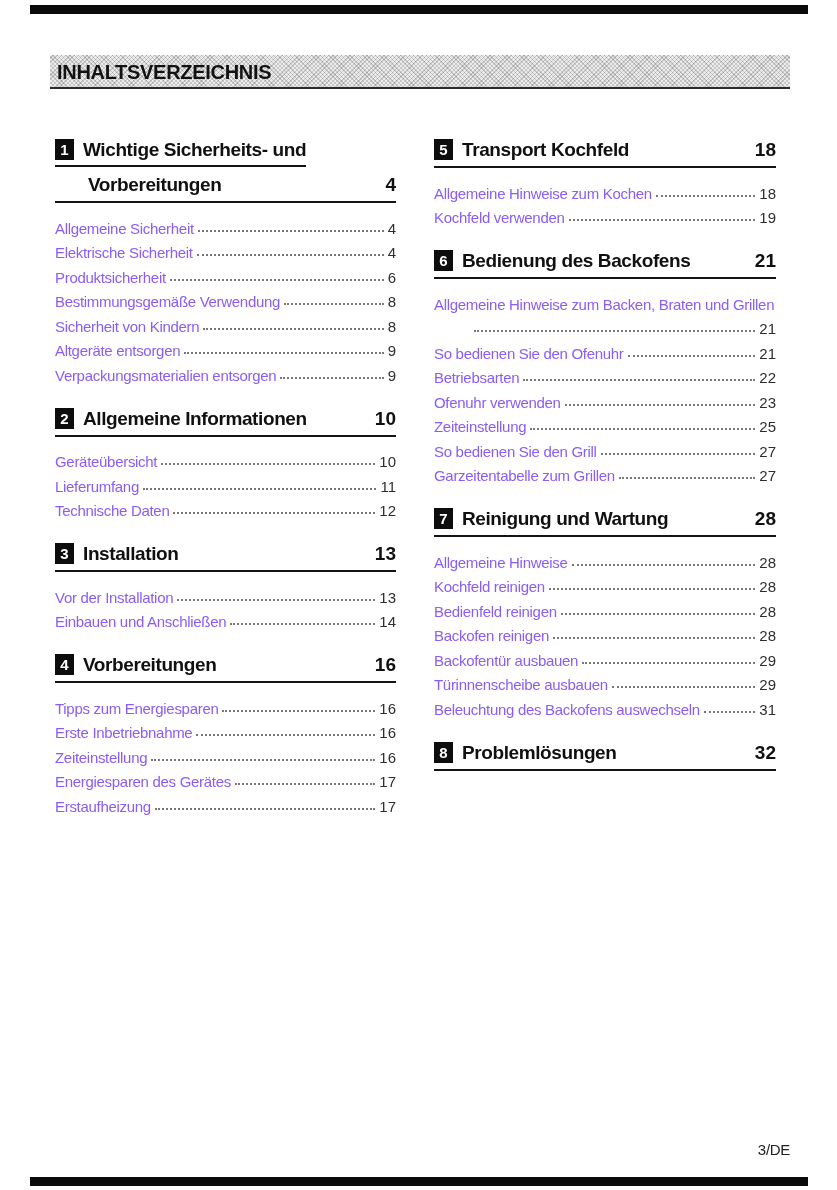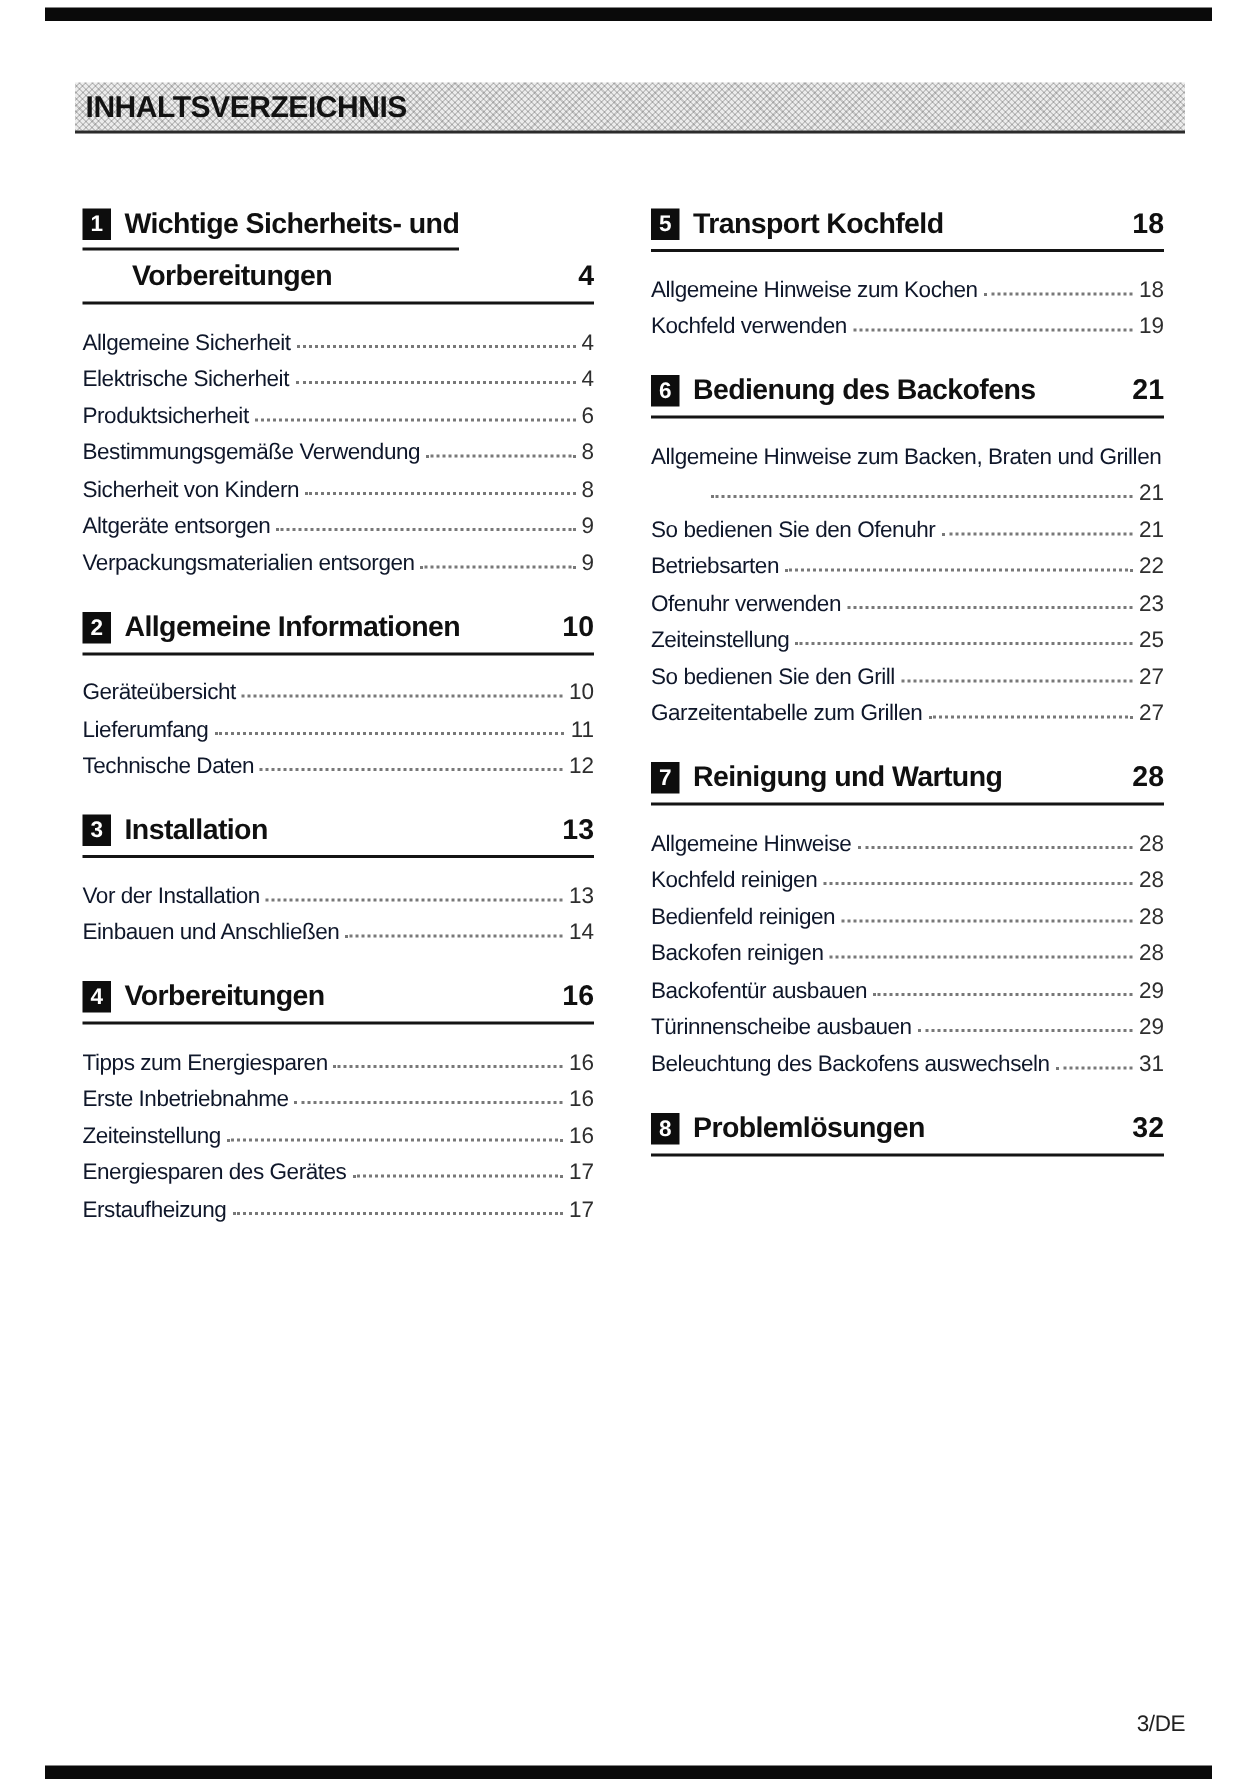--- a/index.html
+++ b/index.html
@@ -50,21 +50,21 @@
   .h-title {
     font-size:19px; font-weight:bold; color:#101010;
     letter-spacing:-0.4px; margin-left:9px; white-space:nowrap;
   }
   .heading-row.indent2 .h-title { margin-left:0; }
   .h-page { font-size:19px; font-weight:bold; color:#101010; margin-left:auto; padding-left:10px; }
 
   .entries { margin-top:9px; }
   .entry { display:flex; align-items:flex-end; height:24.5px; }
   .entry .lbl {
-    font-size:15px; color:#0f172a; letter-spacing:-0.3px; white-space:nowrap;
+    font-size:15px; color:#8b5cf6; letter-spacing:-0.3px; white-space:nowrap;
   }
   .entry .dots {
     flex:1 1 auto; min-width:6px; border-bottom:2px dotted #787878;
     margin:0 4px 5px 4px;
   }
   .entry .pg { font-size:15px; color:#2e2e2e; }
   .entry.wrap-line1 { height:24.5px; }
   .entry.wrap-line2 { height:24.5px; padding-left:36px; }
 
   .page-num {

